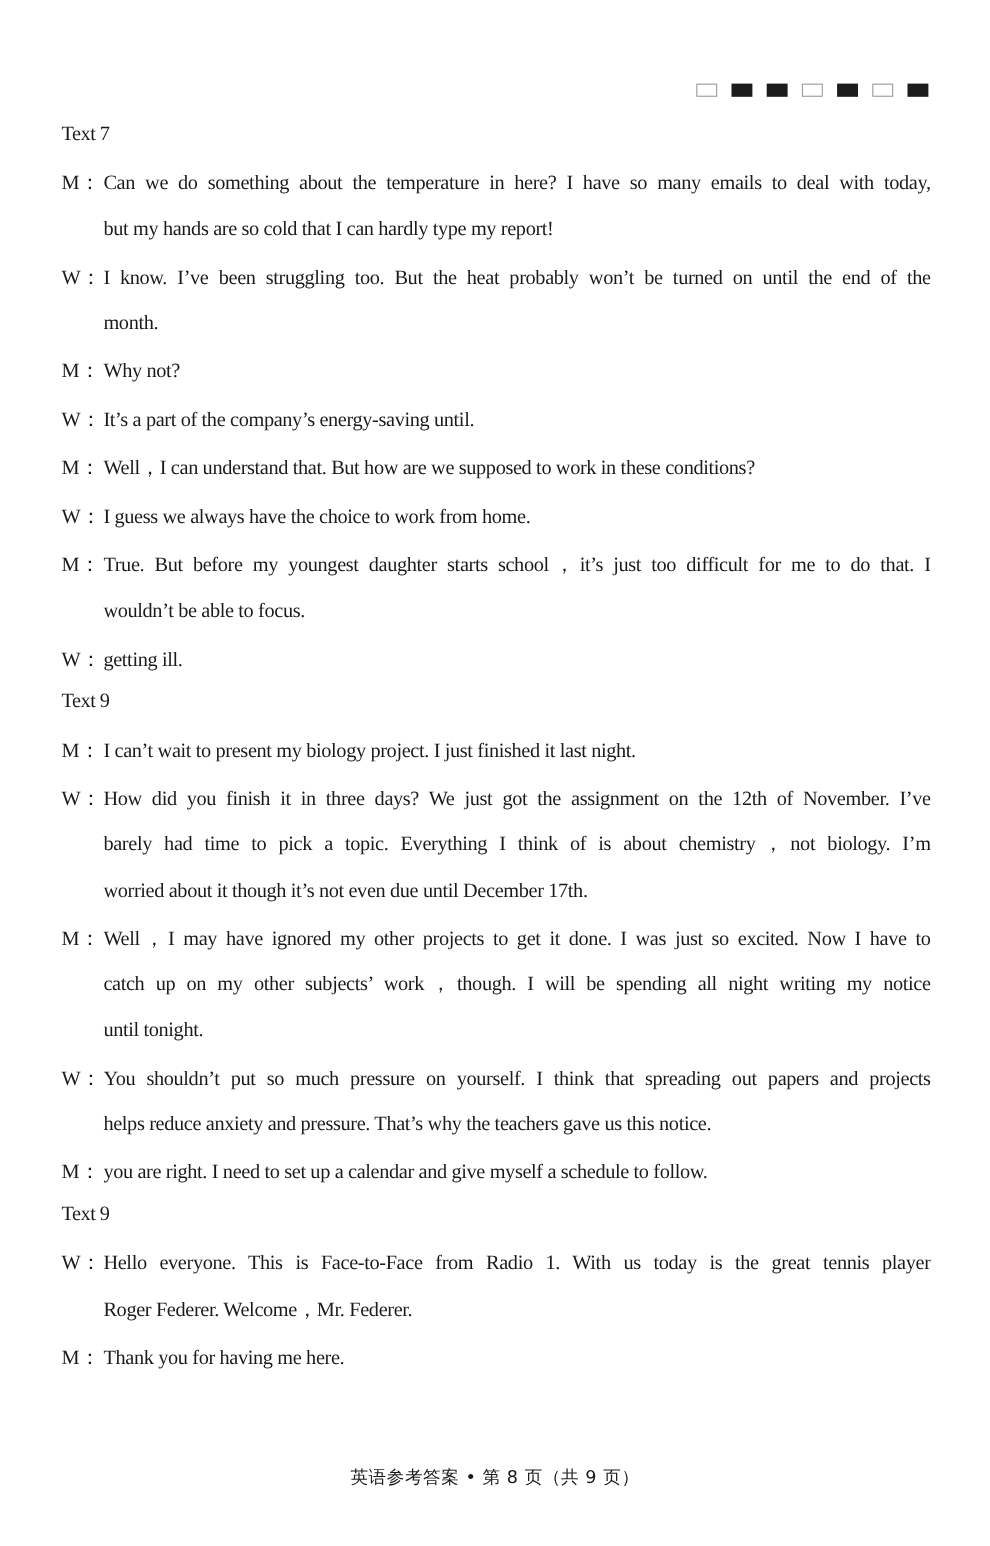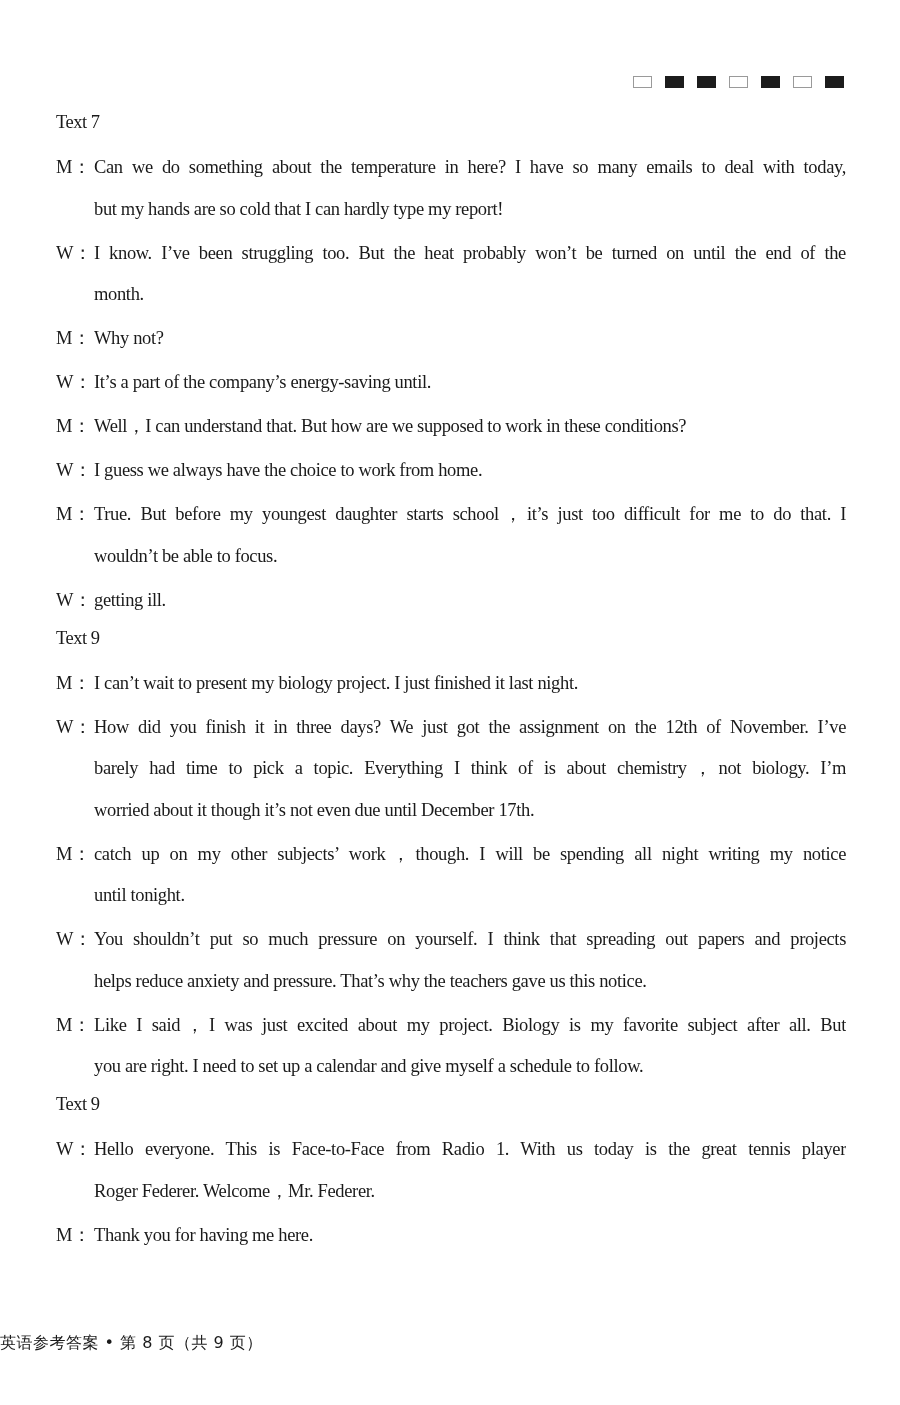--- a/index.html
+++ b/index.html
@@ -34,21 +34,21 @@
   }
   .line {
     line-height: 41.5px; height: 41.5px; white-space: nowrap;
     letter-spacing: -0.35px; word-spacing: 0px;
   }
   .line.just { text-align: justify; text-align-last: justify; white-space: normal; overflow: hidden; }
   .turn { margin-bottom: 2.5px; }
 
   .footer {
     position: absolute; top: 1333px; left: 0; width: 900px;
-    font-size: 16px; letter-spacing: 0.5px;
+    text-align: center; font-size: 16px; letter-spacing: 0.5px;
     font-family: "DejaVu Sans", sans-serif;
   }
 </style>
 </head>
 <body>
 
 <div class="marks" id="marks">
     <div class="mark empty"></div>
     <div class="mark filled"></div>
     <div class="mark filled"></div>
@@ -101,31 +101,31 @@
       <div class="line">I can’t wait to present my biology project. I just finished it last night.</div>
     </div>
     <div class="turn">
       <span class="speaker">W：</span>
       <div class="line just">How did you finish it in three days? We just got the assignment on the 12th of November. I’ve</div>
       <div class="line just">barely had time to pick a topic. Everything I think of is about chemistry，not biology. I’m</div>
       <div class="line">worried about it though it’s not even due until December 17th.</div>
     </div>
     <div class="turn">
       <span class="speaker">M：</span>
+      <div class="line just">Well，I may have ignored my other projects to get it done. I was just so excited. Now I have to</div>
       <div class="line just">catch up on my other subjects’ work，though. I will be spending all night writing my notice</div>
       <div class="line">until tonight.</div>
     </div>
     <div class="turn">
       <span class="speaker">W：</span>
       <div class="line just">You shouldn’t put so much pressure on yourself. I think that spreading out papers and projects</div>
       <div class="line">helps reduce anxiety and pressure. That’s why the teachers gave us this notice.</div>
     </div>
     <div class="turn">
       <span class="speaker">M：</span>
-      <div class="line just">Like I said，I was just excited about my project. Biology is my favorite subject after all. But</div>
       <div class="line">you are right. I need to set up a calendar and give myself a schedule to follow.</div>
     </div>
     <div class="heading">Text 9</div>
     <div class="turn">
       <span class="speaker">W：</span>
       <div class="line just">Hello everyone. This is Face-to-Face from Radio 1. With us today is the great tennis player</div>
       <div class="line">Roger Federer. Welcome，Mr. Federer.</div>
     </div>
     <div class="turn">
       <span class="speaker">M：</span>

